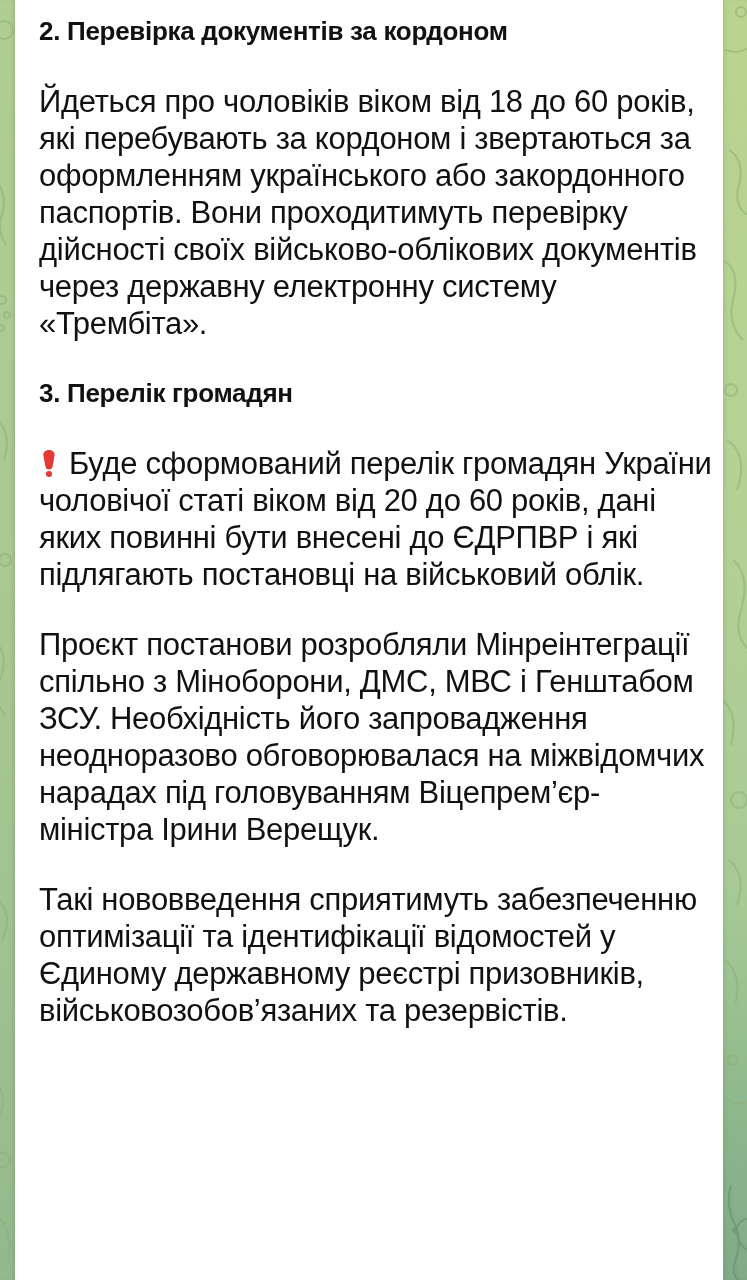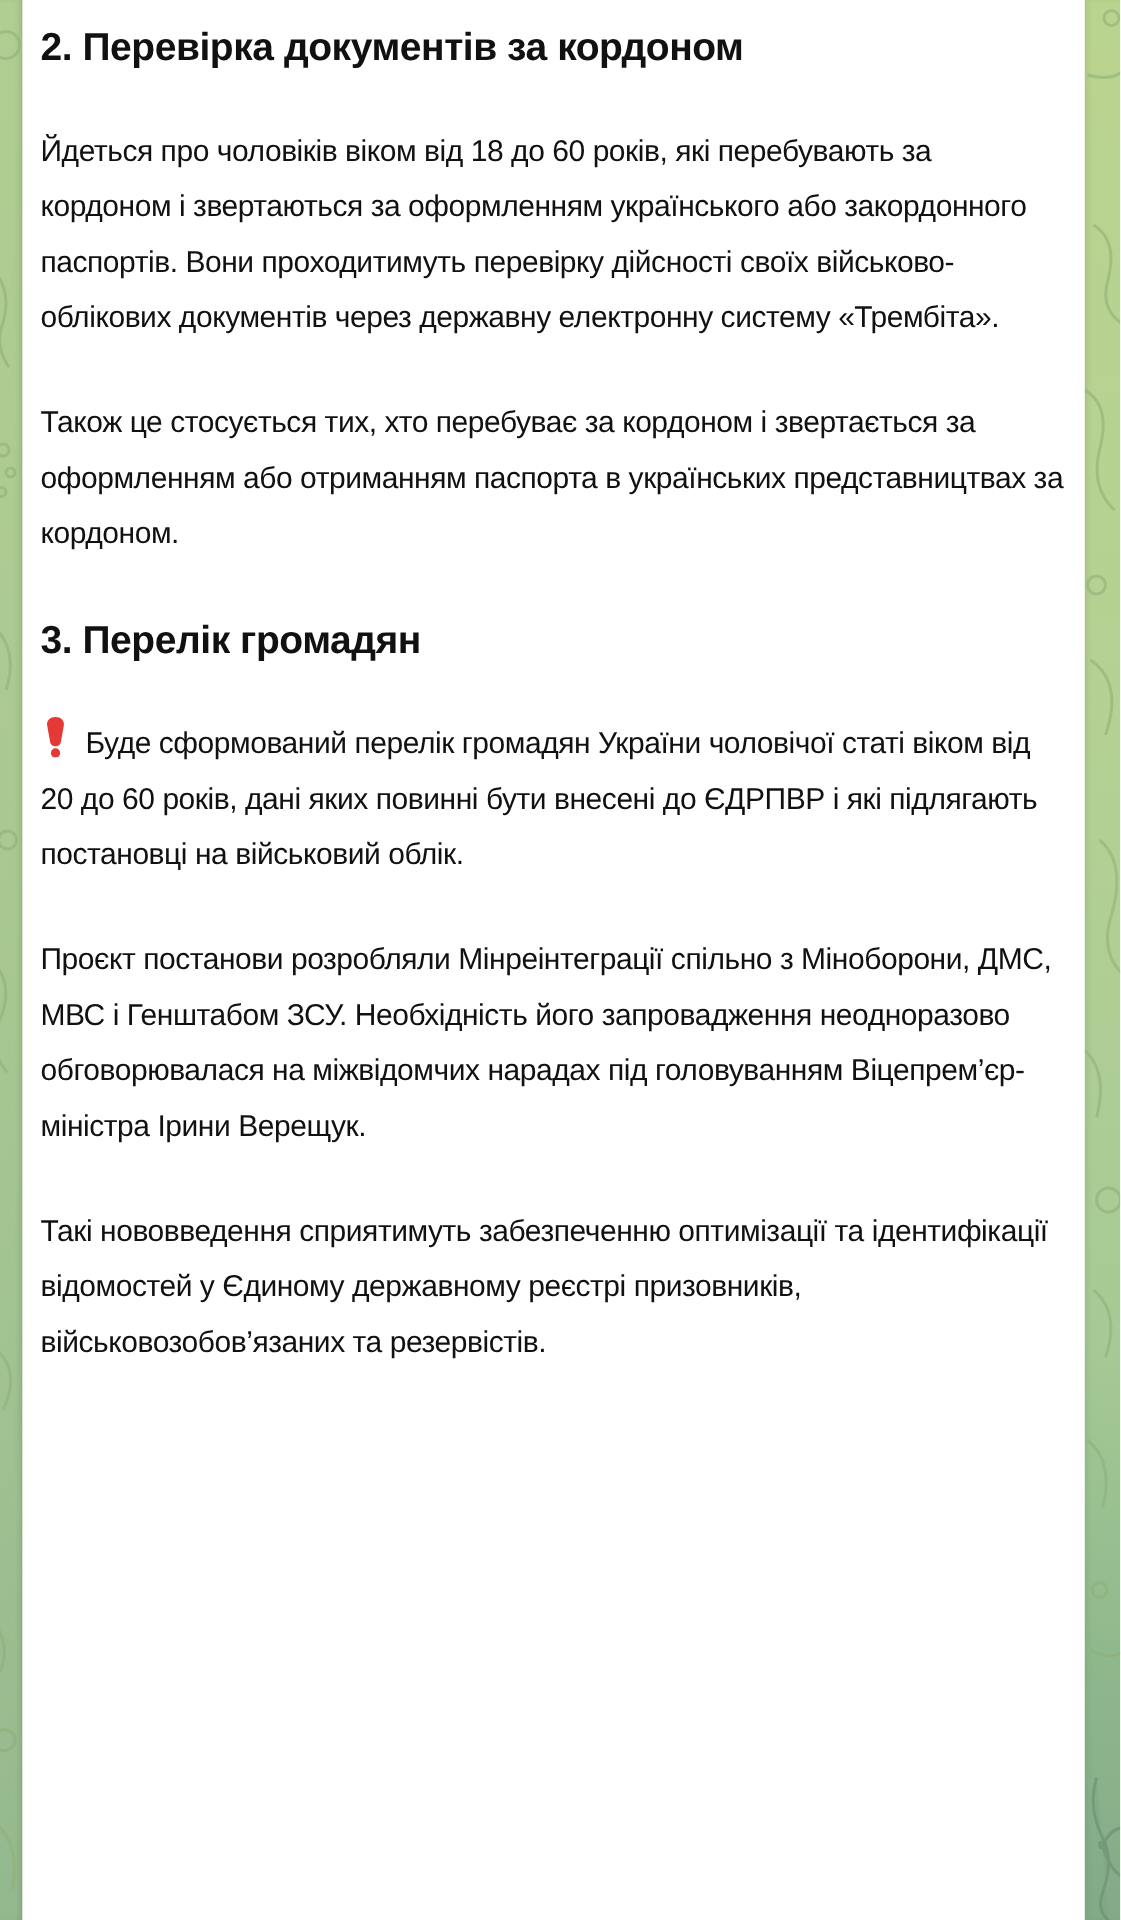--- a/index.html
+++ b/index.html
@@ -34,32 +34,32 @@
     box-shadow: inset 3px 0 4px -2px rgba(90,120,80,0.25);
   }
   .message {
     position: absolute;
     top: 0;
     left: 15px;
     width: 708px;
     height: 1280px;
     background: #ffffff;
     box-sizing: border-box;
-    padding: 13px 11px 0 12px;
+    padding: 13px 11px 0 24px;
     color: #111111;
   }
   .message h3 {
     font-size: 26px;
     line-height: 37px;
     font-weight: bold;
     margin: 0 0 33px 0;
     letter-spacing: -0.3px;
   }
   .message p {
-    font-size: 20px;
+    font-size: 31px;
     line-height: 37px;
     margin: 0 0 33px 0;
     letter-spacing: -0.3px;
   }
   .excl {
     display: inline-block;
     width: 20px;
     height: 27px;
     margin-right: 10px;
     vertical-align: -3px;
@@ -116,21 +116,20 @@
   </div>
 
   <div class="message">
 
     <h3>2. Перевірка документів за кордоном</h3>
 
     <p>Йдеться про чоловіків віком від 18 до 60 років, які перебувають за кордоном і звертаються за оформленням українського або закордонного паспортів. Вони проходитимуть перевірку дійсності своїх військово-облікових документів через державну електронну систему «Трембіта».</p>
 
 
 
-    <p>Також це стосується тих, хто перебуває за кордоном і звертається за оформленням або отриманням паспорта в українських представництвах за кордоном.</p>
 
     <h3>3. Перелік громадян</h3>
 
     <p><span class="excl"><svg width="20" height="27" viewBox="0 0 20 27" xmlns="http://www.w3.org/2000/svg">
             <path d="M10 0 C13.4 0 16 2.3 15.6 5.4 L13.6 16.6 C13.3 18.4 11.9 19.5 10 19.5 C8.1 19.5 6.7 18.4 6.4 16.6 L4.4 5.4 C4 2.3 6.6 0 10 0 Z" fill="#e53935"></path>
             <circle cx="10" cy="24" r="3.1" fill="#e53935"></circle>
           </svg></span><span>Буде сформований перелік громадян України чоловічої статі віком від 20 до 60 років, дані яких повинні бути внесені до ЄДРПВР і які підлягають постановці на військовий облік.</span></p>
 
     <p>Проєкт постанови розробляли Мінреінтеграції спільно з Міноборони, ДМС, МВС і Генштабом ЗСУ. Необхідність його запровадження неодноразово обговорювалася на міжвідомчих нарадах під головуванням Віцепрем’єр-міністра Ірини Верещук.</p>
 

